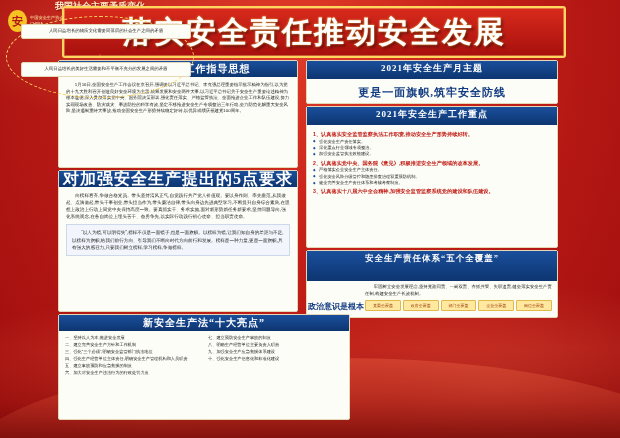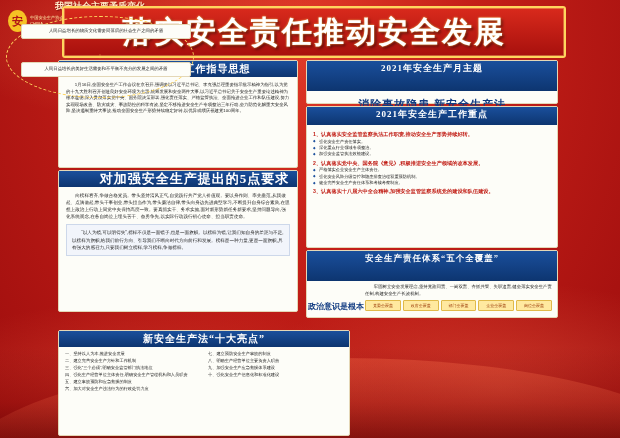--- a/index.html
+++ b/index.html
@@ -54,27 +54,27 @@
   }
   .bodytext{color:#1c1c1c;text-indent:2em;}
   .tiny{font-size:4.6px;line-height:1.55;}
   .tiny2{font-size:4.4px;line-height:1.5;}
 
   
   #p1{left:58px;top:60px;width:238px;height:106px;}
   #p1 .bar{height:16px;line-height:16px;font-size:10px;}
   #p1 .content{padding:5px 7px;}
   #p2{left:58px;top:170px;width:238px;height:140px;}
-  #p2 .bar{height:16px;line-height:16px;font-size:13px;padding-left:33px;}
+  #p2 .bar{height:16px;line-height:16px;font-size:16px;}
   #p2 .content{padding:5px 7px;}
   .quote{margin-top:4px;padding:4px 5px;background:#f2f5fb;border:1px solid #cdd8ea;}
 
   
   #p3{left:306px;top:60px;width:250px;height:42px;}
-  #p3 .bar{height:30px;line-height:15px;font-size:9px;}
+  #p3 .bar{height:18px;line-height:15px;font-size:9px;}
   #p3 .slogan{
     height:27px;display:flex;align-items:center;justify-content:center;
     font-family:"Liberation Serif", serif;font-weight:bold;font-size:11px;color:#123c82;letter-spacing:1px;
   }
   #p4{left:306px;top:106px;width:250px;height:140px;}
   #p4 .bar{height:18px;line-height:15px;font-size:9px;}
   #p4 .content{padding:4px 6px;}
   .num{color:#c01a12;font-weight:bold;font-size:5.2px;line-height:1.5;margin-top:2px;}
   .subitem{font-size:4.2px;line-height:1.5;color:#222;padding-left:6px;position:relative;}
   .subitem:before{content:"◆";color:#1a4f9c;position:absolute;left:0;font-size:3.4px;top:.6px;}
@@ -83,21 +83,21 @@
   #p5 .bar{height:30px;line-height:14px;font-size:8.5px;}
   #p5 .row{display:flex;height:52px;}
   #p5 .left{width:58px;display:flex;flex-direction:column;align-items:center;justify-content:center;
     font-family:"Liberation Serif",serif;font-weight:bold;font-size:8px;color:#123c82;line-height:1.35;}
   #p5 .right{flex:1;padding:3px 5px 3px 0;}
   .five{display:flex;gap:2px;margin-top:3px;}
   .five div{flex:1;background:#ffe9a0;border:1px solid #e0b94a;color:#9a3a08;font-size:4px;
     text-align:center;padding:2px 0;border-radius:1px;}
 
   
-  #p6{left:58px;top:314px;width:290px;height:104px;margin-top:16px;}
+  #p6{left:58px;top:314px;width:290px;height:104px;}
   #p6 .bar{height:16px;line-height:16px;font-size:10px;}
   #p6 .cols{display:flex;padding:4px 6px;gap:8px;}
   #p6 .col{flex:1;}
   #p6 .li{font-size:4.2px;line-height:1.65;color:#1c1c1c;}
 
   
   #p7{left:356px;top:314px;width:200px;height:104px;background:transparent;border:none;}
   #p7 .t{text-align:center;font-family:"Liberation Serif",serif;font-weight:bold;font-size:9px;color:#fff7d6;
     text-shadow:1px 1px 1px #7d0505;}
   .circle{position:relative;margin:3px auto 0;width:186px;height:80px;
@@ -138,21 +138,21 @@
     <div class="content">
       <div class="bodytext tiny">向榜样看齐,争做合格党员。带头坚持清风正气,自觉践行共产党人价值观。要以身作则、率先垂范,从我做起、点滴做起,带头干事创业,带头担当作为,带头廉洁自律,带头向身边先进典型学习,不断提升自身综合素质,在思想上政治上行动上同党中央保持高度一致。要真抓实干、务求实效,面对新形势新任务新要求,坚持问题导向,强化系统观念,在各自岗位上埋头苦干、奋勇争先,以实际行动践行初心使命、担当职责使命。</div>
       <div class="quote">
         <div class="bodytext tiny">“以人为镜,可以明得失”,榜样不仅是一面镜子,也是一面旗帜。以榜样为镜,让我们知自身的差距与不足,以榜样为旗帜,给我们前行方向、引导我们不断向时代方向前行和发展。榜样是一种力量,更是一面旗帜,具有强大的感召力,只要我们树立榜样,学习榜样,争做榜样。</div>
       </div>
     </div>
   </div>
 
   <div class="panel" id="p3">
     <div class="bar">2021年安全生产月主题</div>
-    <div class="slogan">消除事故隐患,新安全生产法</div>
+    <div class="slogan">更是一面旗帜,筑牢安全防线</div>
   </div>
 
   <div class="panel" id="p4">
     <div class="bar">2021年安全生产工作重点</div>
     <div class="content">
       <div class="num">1、认真落实安全监管监察执法工作职责,推动安全生产形势持续好转。</div>
       <div class="subitem">强化安全生产责任落实。</div>
       <div class="subitem">深化重点行业领域专项整治。</div>
       <div class="subitem">加强安全监管执法效能建设。</div>
 

